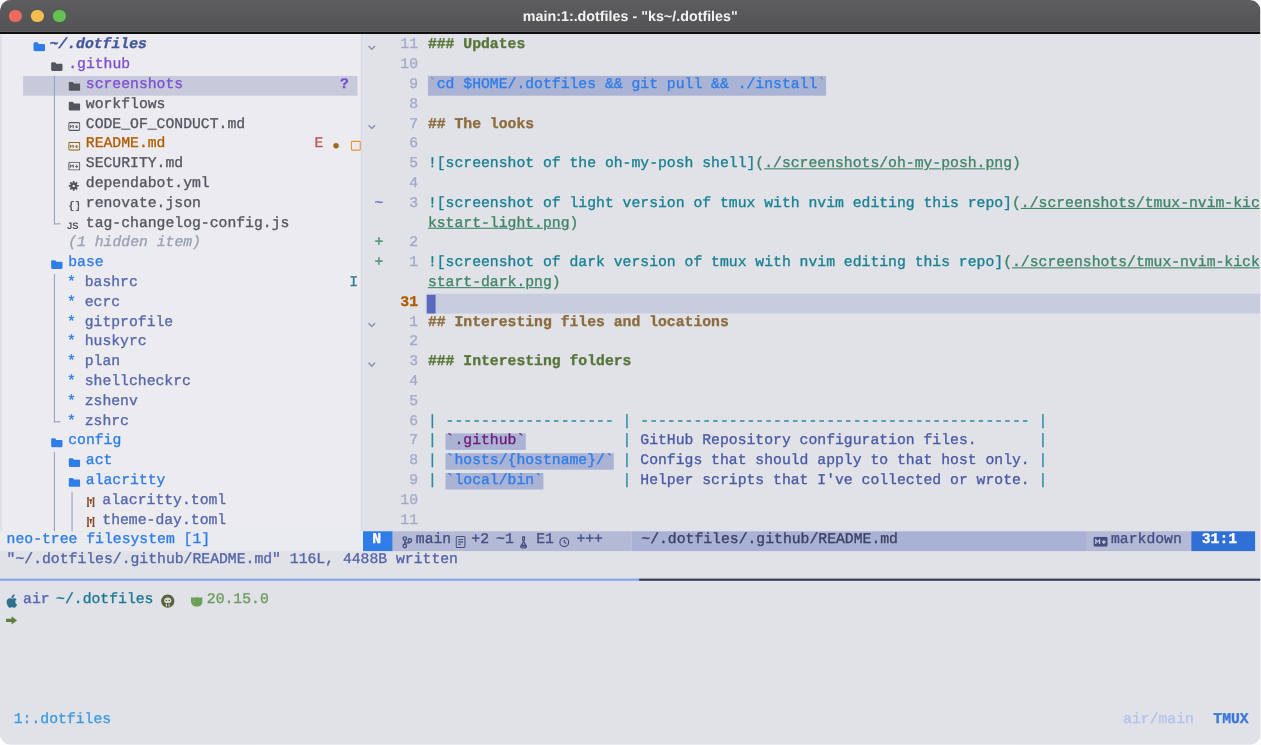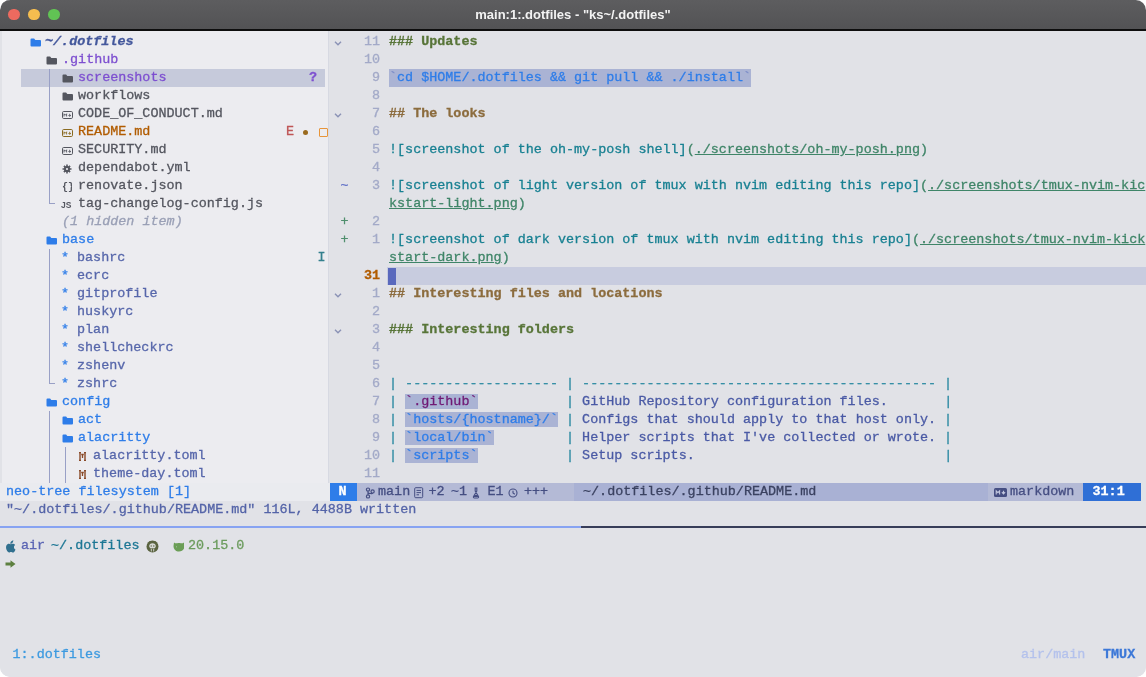--- a/index.html
+++ b/index.html
@@ -186,21 +186,20 @@
 <div class="m row" style="left:330px;top:357px;width:50px;text-align:right;z-index:4;"><span style="color:#a3aac8;">5</span></div>
 <div class="m row" style="left:330px;top:375px;width:50px;text-align:right;z-index:4;"><span style="color:#a3aac8;">6</span></div>
 <div class="m row" style="left:389.0px;top:375px;z-index:4;"><span style="color:#2d8ba3;">| ------------------- | -------------------------------------------- |</span></div>
 <div class="m row" style="left:330px;top:393px;width:50px;text-align:right;z-index:4;"><span style="color:#a3aac8;">7</span></div>
 <div class="m row" style="left:389.0px;top:393px;z-index:4;"><span style="color:#2d8ba3;">| </span><span style="color:#701a75;background:#aab3d4;">`.github`</span><span style="color:#2d8ba3;">           | </span><span style="color:#4a5aa5;">GitHub Repository configuration files. </span><span style="color:#2d8ba3;">      |</span></div>
 <div class="m row" style="left:330px;top:411px;width:50px;text-align:right;z-index:4;"><span style="color:#a3aac8;">8</span></div>
 <div class="m row" style="left:389.0px;top:411px;z-index:4;"><span style="color:#2d8ba3;">| </span><span style="color:#2e7de9;background:#aab3d4;">`hosts/{hostname}/`</span><span style="color:#2d8ba3;"> | </span><span style="color:#4a5aa5;">Configs that should apply to that host only.</span><span style="color:#2d8ba3;"> |</span></div>
 <div class="m row" style="left:330px;top:429px;width:50px;text-align:right;z-index:4;"><span style="color:#a3aac8;">9</span></div>
 <div class="m row" style="left:389.0px;top:429px;z-index:4;"><span style="color:#2d8ba3;">| </span><span style="color:#2e7de9;background:#aab3d4;">`local/bin`</span><span style="color:#2d8ba3;">         | </span><span style="color:#4a5aa5;">Helper scripts that I've collected or wrote.</span><span style="color:#2d8ba3;"> |</span></div>
 <div class="m row" style="left:330px;top:447px;width:50px;text-align:right;z-index:4;"><span style="color:#a3aac8;">10</span></div>
-<div class="m row" style="left:389.0px;top:447px;z-index:4;"><span style="color:#2d8ba3;">| </span><span style="color:#2e7de9;background:#aab3d4;">`scripts`</span><span style="color:#2d8ba3;">           | </span><span style="color:#4a5aa5;">Setup scripts.</span><span style="color:#2d8ba3;">                               |</span></div>
 <div class="m row" style="left:330px;top:465px;width:50px;text-align:right;z-index:4;"><span style="color:#a3aac8;">11</span></div>
 <div class="abs" style="left:0px;top:483px;width:330px;height:18px;background:#eaebef;z-index:2;"></div>
 <div class="m row" style="left:6.0px;top:483px;z-index:4;"><span style="color:#2e7de9;">neo-tree filesystem [1]</span></div>
 <div class="abs" style="left:330px;top:483px;width:26.5px;height:18px;background:#2e7de9;z-index:2;"></div>
 <div class="abs" style="left:356.5px;top:483px;width:217.5px;height:18px;background:#b4bad6;z-index:2;"></div>
 <div class="abs" style="left:574px;top:483px;width:414px;height:18px;background:#a9b1d4;z-index:2;"></div>
 <div class="abs" style="left:988px;top:483px;width:95px;height:18px;background:#b4bad6;z-index:2;"></div>
 <div class="abs" style="left:1083px;top:483px;width:58px;height:18px;background:#2f6fd6;z-index:2;"></div>
 <div class="m row" style="left:338.5px;top:483px;z-index:4;"><span style="color:#ffffff;font-weight:bold;">N</span></div>
 <svg class="abs" style="left:365px;top:486.5px;z-index:4;" width="10" height="12" viewBox="0 0 10 12">

